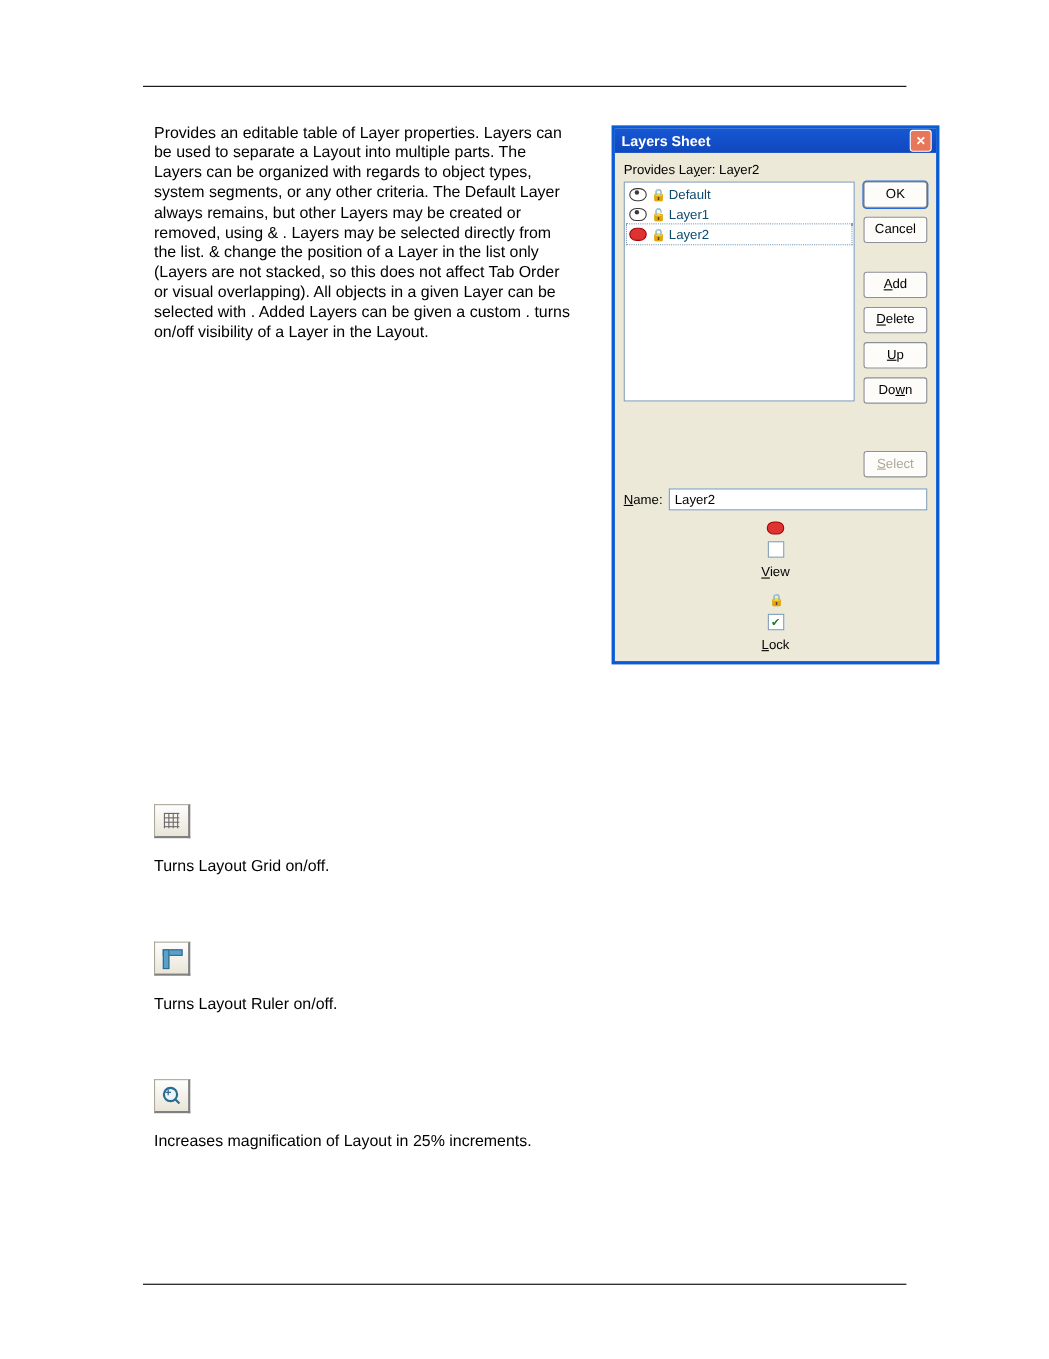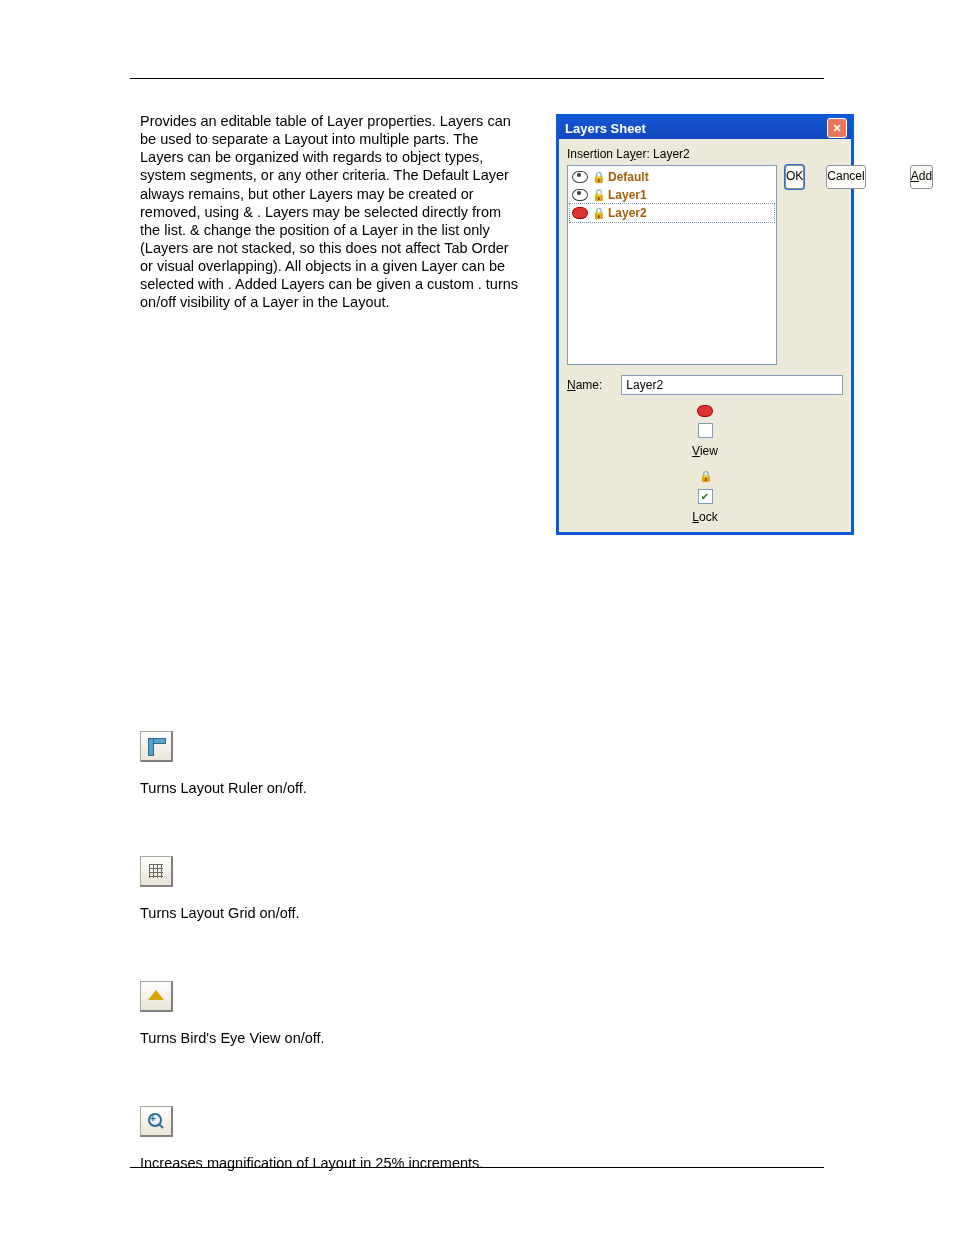--- a/index.html
+++ b/index.html
@@ -130,28 +130,27 @@
   }
   .eye.off::after { display:none; }
   .lock {
     font-size: 11px;
     width: 12px;
     text-align: center;
     color: #c9a400;
   }
   .lock.open { color: #c9a400; }
   .layer-name {
-    color: #a16207;
-    font-weight: bold;
+    color: #0c4a6e;
   }
   .btn-col {
     width: 58px;
     display: flex;
-    flex-direction: row;
-    gap: 22px;
+    flex-direction: column;
+    gap: 8px;
   }
   .btn-col .divider { height: 10px; }
   .winbtn {
     height: 22px;
     background: #fdfcf9;
     border: 1px solid #8b9097;
     border-radius: 3px;
     font-family: Tahoma, sans-serif;
     font-size: 12px;
     text-align: center;
@@ -160,21 +159,21 @@
     box-shadow: inset 0 0 0 1px #fff;
   }
   .winbtn.primary {
     box-shadow: 0 0 0 1px #2b6bd3, inset 0 0 0 1px #fff;
   }
   .winbtn.disabled { color: #aca899; margin-top: 17px; }
   .winbtn .u { text-decoration: underline; }
   .name-row {
     display: flex;
     align-items: center;
-    gap: 19px;
+    gap: 6px;
     margin-top: 10px;
   }
   .name-row label .u { text-decoration: underline; }
   .name-row input {
     flex: 1;
     height: 20px;
     border: 1px solid #7f9db9;
     padding: 0 4px;
     font-family: Tahoma, sans-serif;
     font-size: 12px;
@@ -314,38 +313,32 @@
       <span>. Added Layers can be given a custom </span>
       <span>. </span>
       <span> turns on/off visibility of a Layer in the Layout.</span>
       <br>
     </div>
 
     <div class="sections">
 
       <div class="section">
         <div class="icon-wrap">
-            <div class="ic-ruler"></div>
-          </div>
-        <p>Turns Layout Ruler on/off.</p>
+            <div class="ic-grid"></div>
+          </div>
+        <p>Turns Layout Grid on/off.</p>
       </div>
 
       <div class="section">
         <div class="icon-wrap">
-            <div class="ic-grid"></div>
-          </div>
-        <p>Turns Layout Grid on/off.</p>
-      </div>
-
-      <div class="section">
-        <div class="icon-wrap">
-            <div class="ic-bird"></div>
-          </div>
-        <p>Turns Bird's Eye View on/off.</p>
-      </div>
+            <div class="ic-ruler"></div>
+          </div>
+        <p>Turns Layout Ruler on/off.</p>
+      </div>
+
 
       <div class="section">
         <div class="icon-wrap">
             <div class="ic-zoom-in">
               <span class="sign">+</span>
             </div>
           </div>
         <p>Increases magnification of Layout in 25% increments.</p>
       </div>
 
@@ -353,21 +346,21 @@
   </div>
 
   <div class="dialog">
     <div class="titlebar">
       <span>Layers Sheet</span>
       <span class="spacer"></span>
       <div class="closebox">✕</div>
     </div>
     <div class="dlg-body">
       <div class="insertion">
-        <span>Insertion La</span><span class="u">y</span><span>er:  </span><span>Layer2</span>
+        <span>Provides La</span><span class="u">y</span><span>er:  </span><span>Layer2</span>
       </div>
 
       <div class="list-area">
         <div class="layer-list">
           <div class="layer-row">
             <span class="eye"></span>
             <span class="lock">🔒</span>
             <span class="layer-name">Default</span>
           </div>
           <div class="layer-row">

